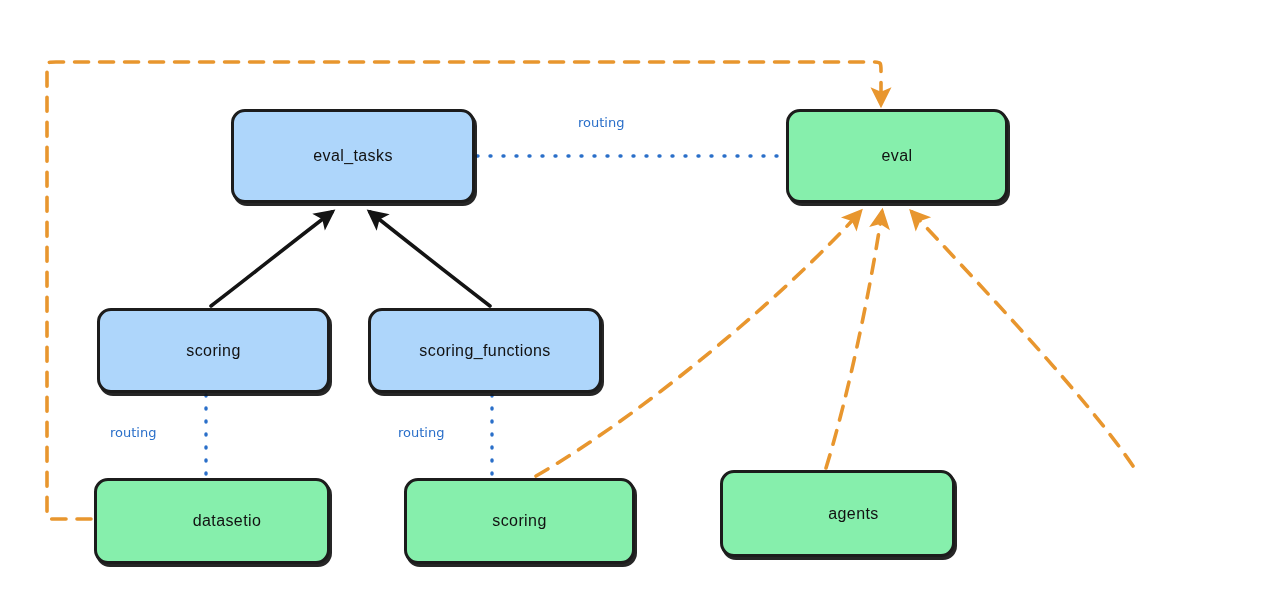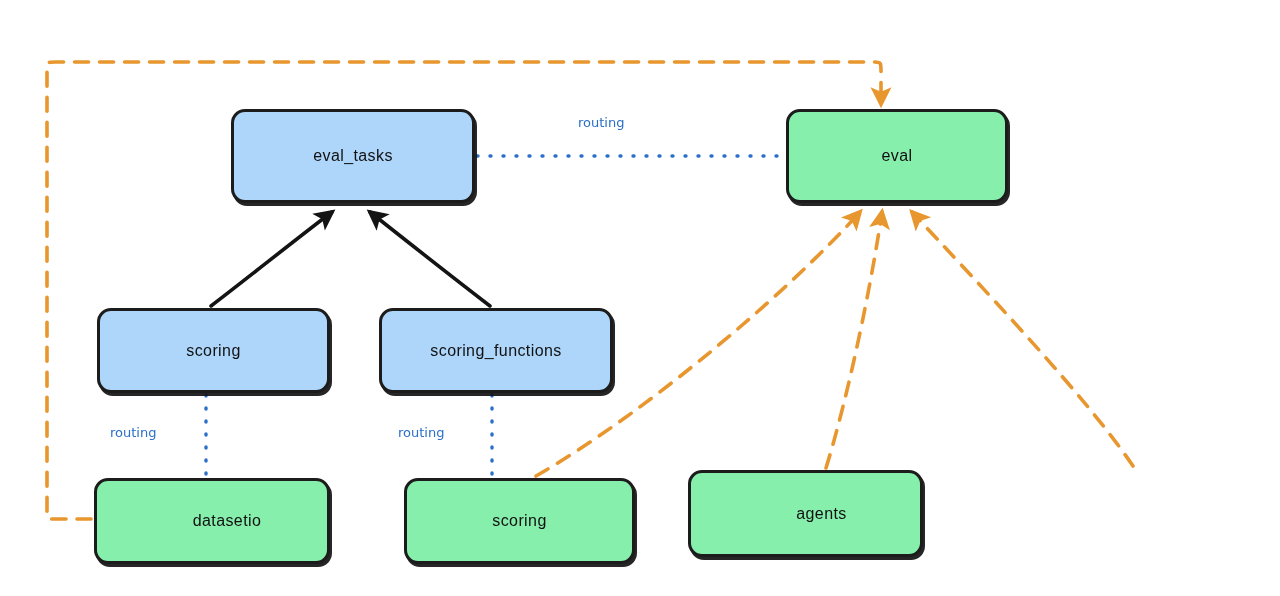--- a/index.html
+++ b/index.html
@@ -97,33 +97,33 @@
   </div>
 
   <div class="node node-green" style="left:786px; top:109px; width:222px; height:94px;">
     <span class="node-label">eval</span>
   </div>
 
   <div class="node node-blue" style="left:97px; top:308px; width:233px; height:85px;">
     <span class="node-label">scoring</span>
   </div>
 
-  <div class="node node-blue" style="left:379px; top:308px; width:234px; height:85px;">
+  <div class="node node-blue" style="left:368px; top:308px; width:234px; height:85px;">
     <span class="node-label">scoring_functions</span>
   </div>
 
   <div class="node node-green" style="left:94px; top:478px; width:236px; height:86px;padding-left:30px;">
     <span class="node-label">datasetio</span>
   </div>
 
   <div class="node node-green" style="left:388px; top:478px; width:231px; height:86px;margin-left:16px;">
     <span class="node-label">scoring</span>
   </div>
 
-  <div class="node node-green" style="left:688px; top:470px; width:235px; height:87px;padding-left:32px;">
+  <div class="node node-green" style="left:720px; top:470px; width:235px; height:87px;padding-left:32px;">
     <span class="node-label">agents</span>
   </div>
 
 
   <div class="edge-label" style="left:578px; top:115px;">routing</div>
 
   <div class="edge-label" style="left:110px; top:425px;">routing</div>
 
   <div class="edge-label" style="left:398px; top:425px;">routing</div>
 

